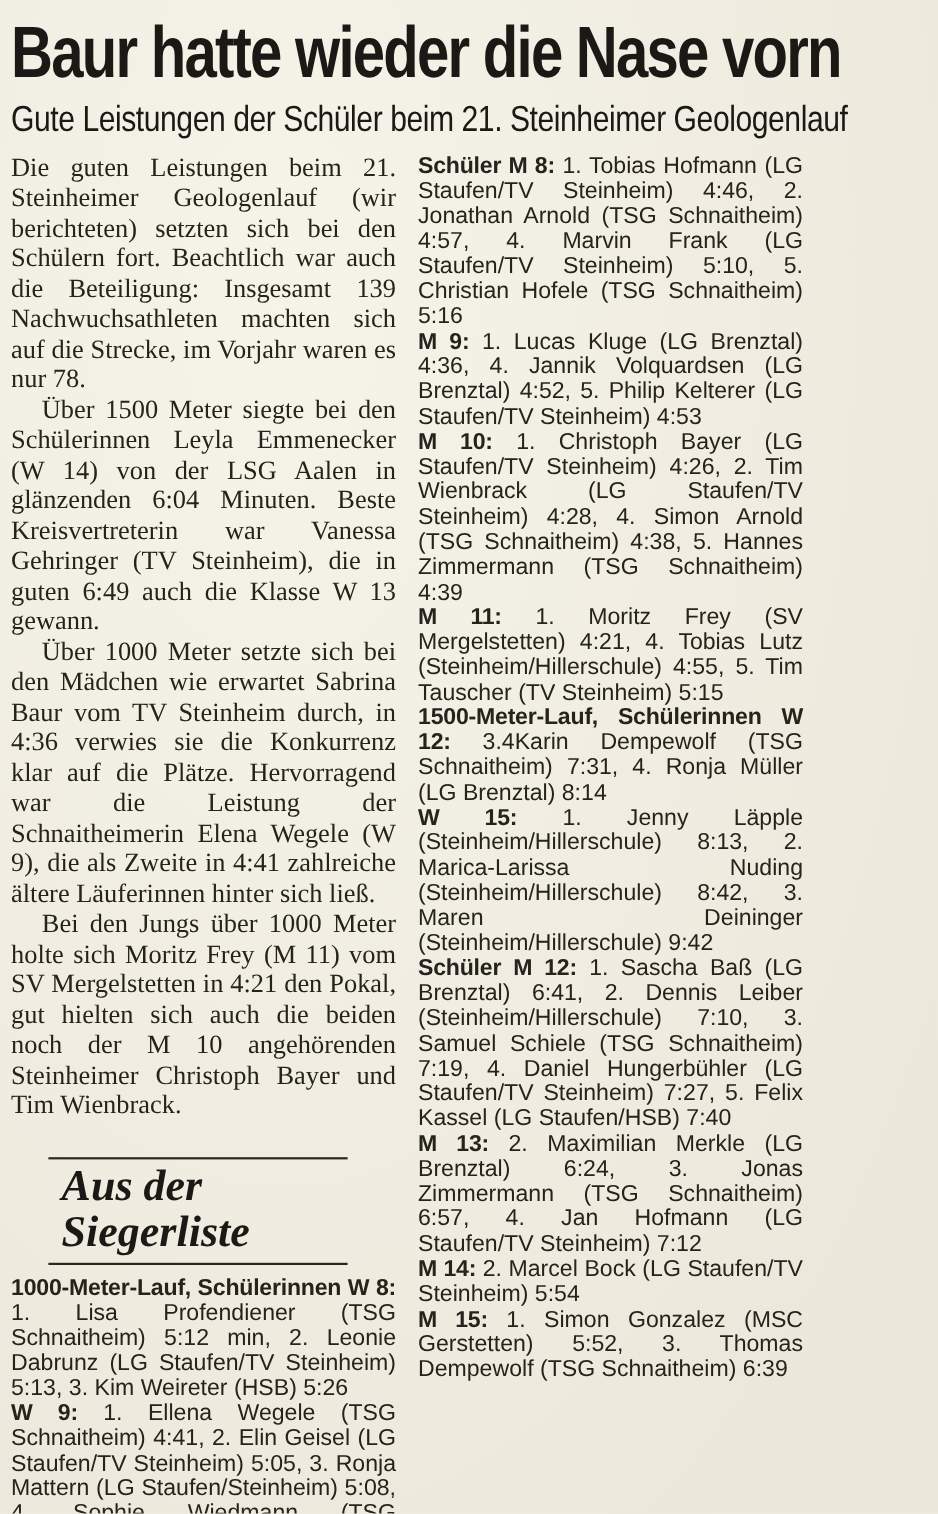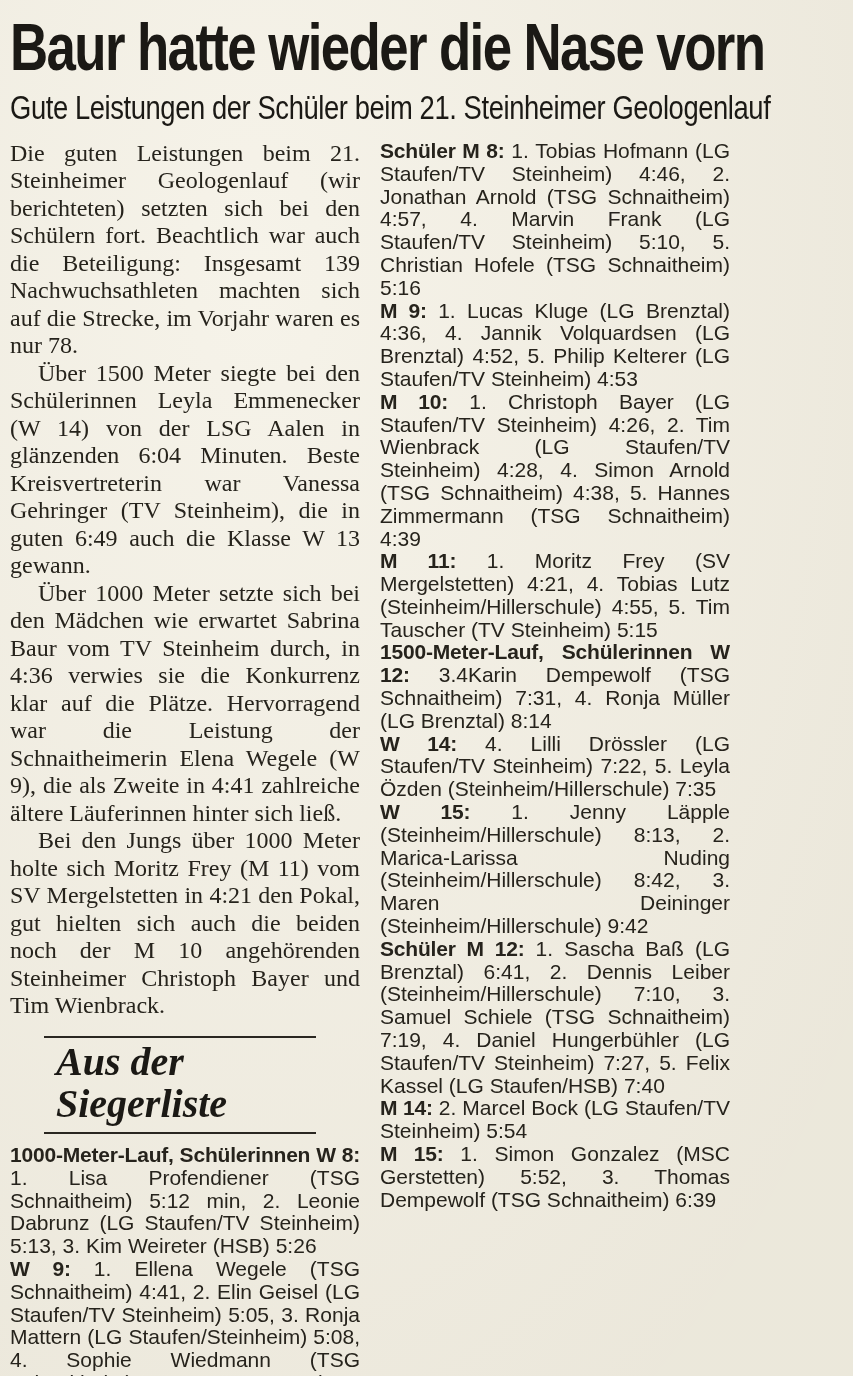--- a/index.html
+++ b/index.html
@@ -52,21 +52,21 @@
     font-family:"Liberation Serif", "DejaVu Serif", serif;
     font-size:24px;
     line-height:27.5px;
     text-align:justify;
     color:var(--ink);
   }
   .article p + p{text-indent:28px;}
 
   
   .siegerliste-head{
-    margin:16px 44px 10px 34px;
+    margin:32px 44px 10px 34px;
     border-top:2px solid var(--rule);
     border-bottom:2px solid var(--rule);
     padding:3px 0 7px 12px;
   }
   .siegerliste-head h3{
     font-family:"Liberation Serif", "DejaVu Serif", serif;
     font-style:italic;
     font-weight:700;
     font-size:40px;
     line-height:1.05;
@@ -114,22 +114,22 @@
       </div>
     </div>
 
     <div class="col">
       <div class="results">
         <p class="entry"><b>Schüler M 8:</b><span> 1. Tobias Hofmann (LG Staufen/TV Steinheim) 4:46, 2. Jonathan Arnold (TSG Schnaitheim) 4:57, 4. Marvin Frank (LG Staufen/TV Steinheim) 5:10, 5. Christian Hofele (TSG Schnaitheim) 5:16</span></p>
         <p class="entry"><b>M 9:</b><span> 1. Lucas Kluge (LG Brenztal) 4:36, 4. Jannik Volquardsen (LG Brenztal) 4:52, 5. Philip Kelterer (LG Staufen/TV Steinheim) 4:53</span></p>
         <p class="entry"><b>M 10:</b><span> 1. Christoph Bayer (LG Staufen/TV Steinheim) 4:26, 2. Tim Wienbrack (LG Staufen/TV Steinheim) 4:28, 4. Simon Arnold (TSG Schnaitheim) 4:38, 5. Hannes Zimmermann (TSG Schnaitheim) 4:39</span></p>
         <p class="entry"><b>M 11:</b><span> 1. Moritz Frey (SV Mergelstetten) 4:21, 4. Tobias Lutz (Steinheim/Hillerschule) 4:55, 5. Tim Tauscher (TV Steinheim) 5:15</span></p>
         <p class="entry"><b>1500-Meter-Lauf, Schülerinnen W 12:</b><span> 3.4Karin Dempewolf (TSG Schnaitheim) 7:31, 4. Ronja Müller (LG Brenztal) 8:14</span></p>
-        <p class="entry"><b>W 14:</b><span> 4. Lilli Drössler (LG Staufen/TV Steinheim) 7:22, 5. Leyla Özden (Steinheim/Hillerschule) 7:35</span></p>
         <p class="entry"><b>W 15:</b><span> 1. Jenny Läpple (Steinheim/Hillerschule) 8:13, 2. Marica-Larissa Nuding (Steinheim/Hillerschule) 8:42, 3. Maren Deininger (Steinheim/Hillerschule) 9:42</span></p>
         <p class="entry"><b>Schüler M 12:</b><span> 1. Sascha Baß (LG Brenztal) 6:41, 2. Dennis Leiber (Steinheim/Hillerschule) 7:10, 3. Samuel Schiele (TSG Schnaitheim) 7:19, 4. Daniel Hungerbühler (LG Staufen/TV Steinheim) 7:27, 5. Felix Kassel (LG Staufen/HSB) 7:40</span></p>
+        <p class="entry"><b>M 13:</b><span> 2. Maximilian Merkle (LG Brenztal) 6:24, 3. Jonas Zimmermann (TSG Schnaitheim) 6:57, 4. Jan Hofmann (LG Staufen/TV Steinheim) 7:12</span></p>
         <p class="entry"><b>M 14:</b><span> 2. Marcel Bock (LG Staufen/TV Steinheim) 5:54</span></p>
         <p class="entry"><b>M 15:</b><span> 1. Simon Gonzalez (MSC Gerstetten) 5:52, 3. Thomas Dempewolf (TSG Schnaitheim) 6:39</span></p>
       </div>
     </div>
 
   </div>
 </div>
 
 </body></html>

